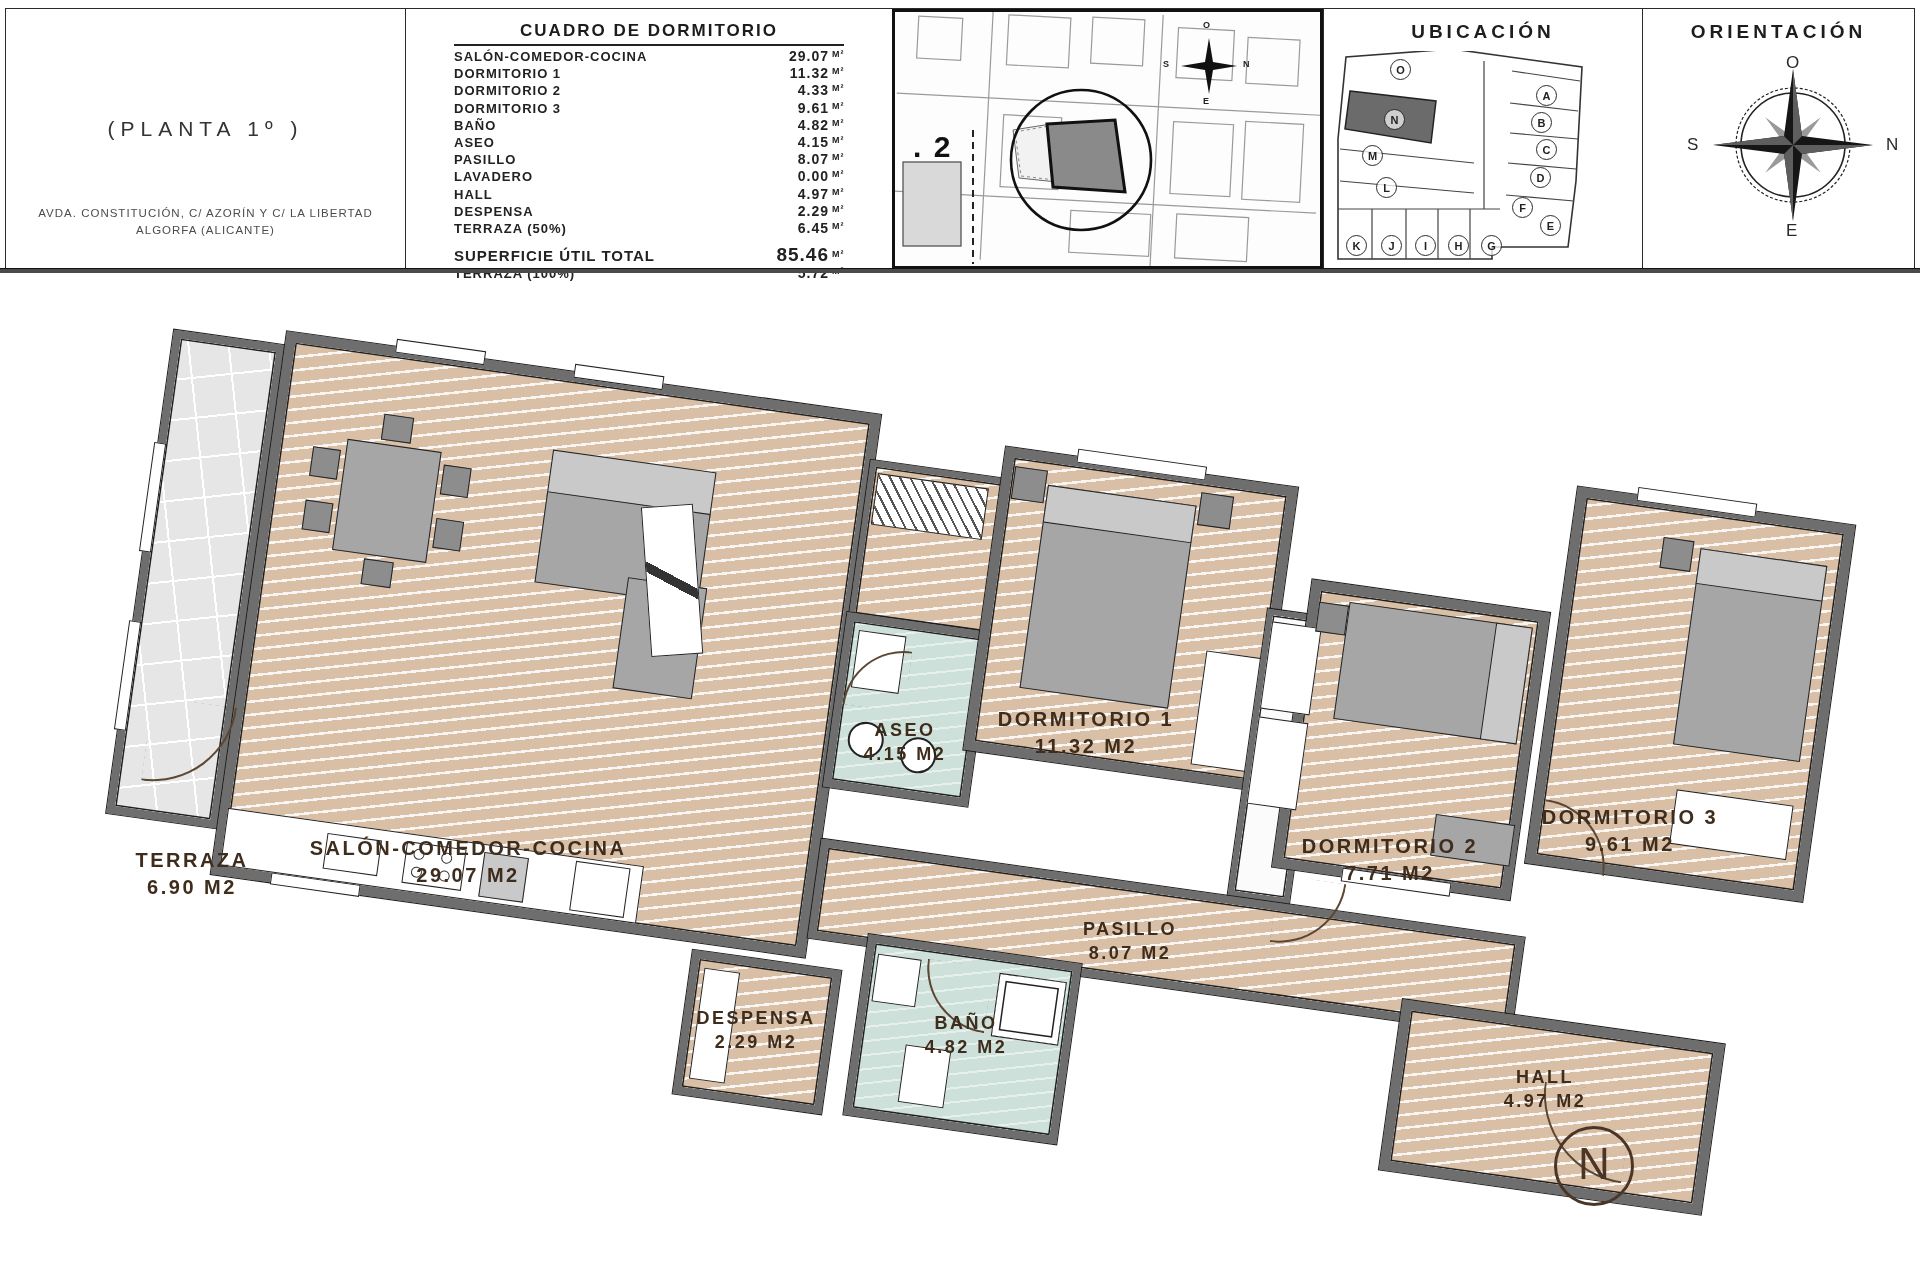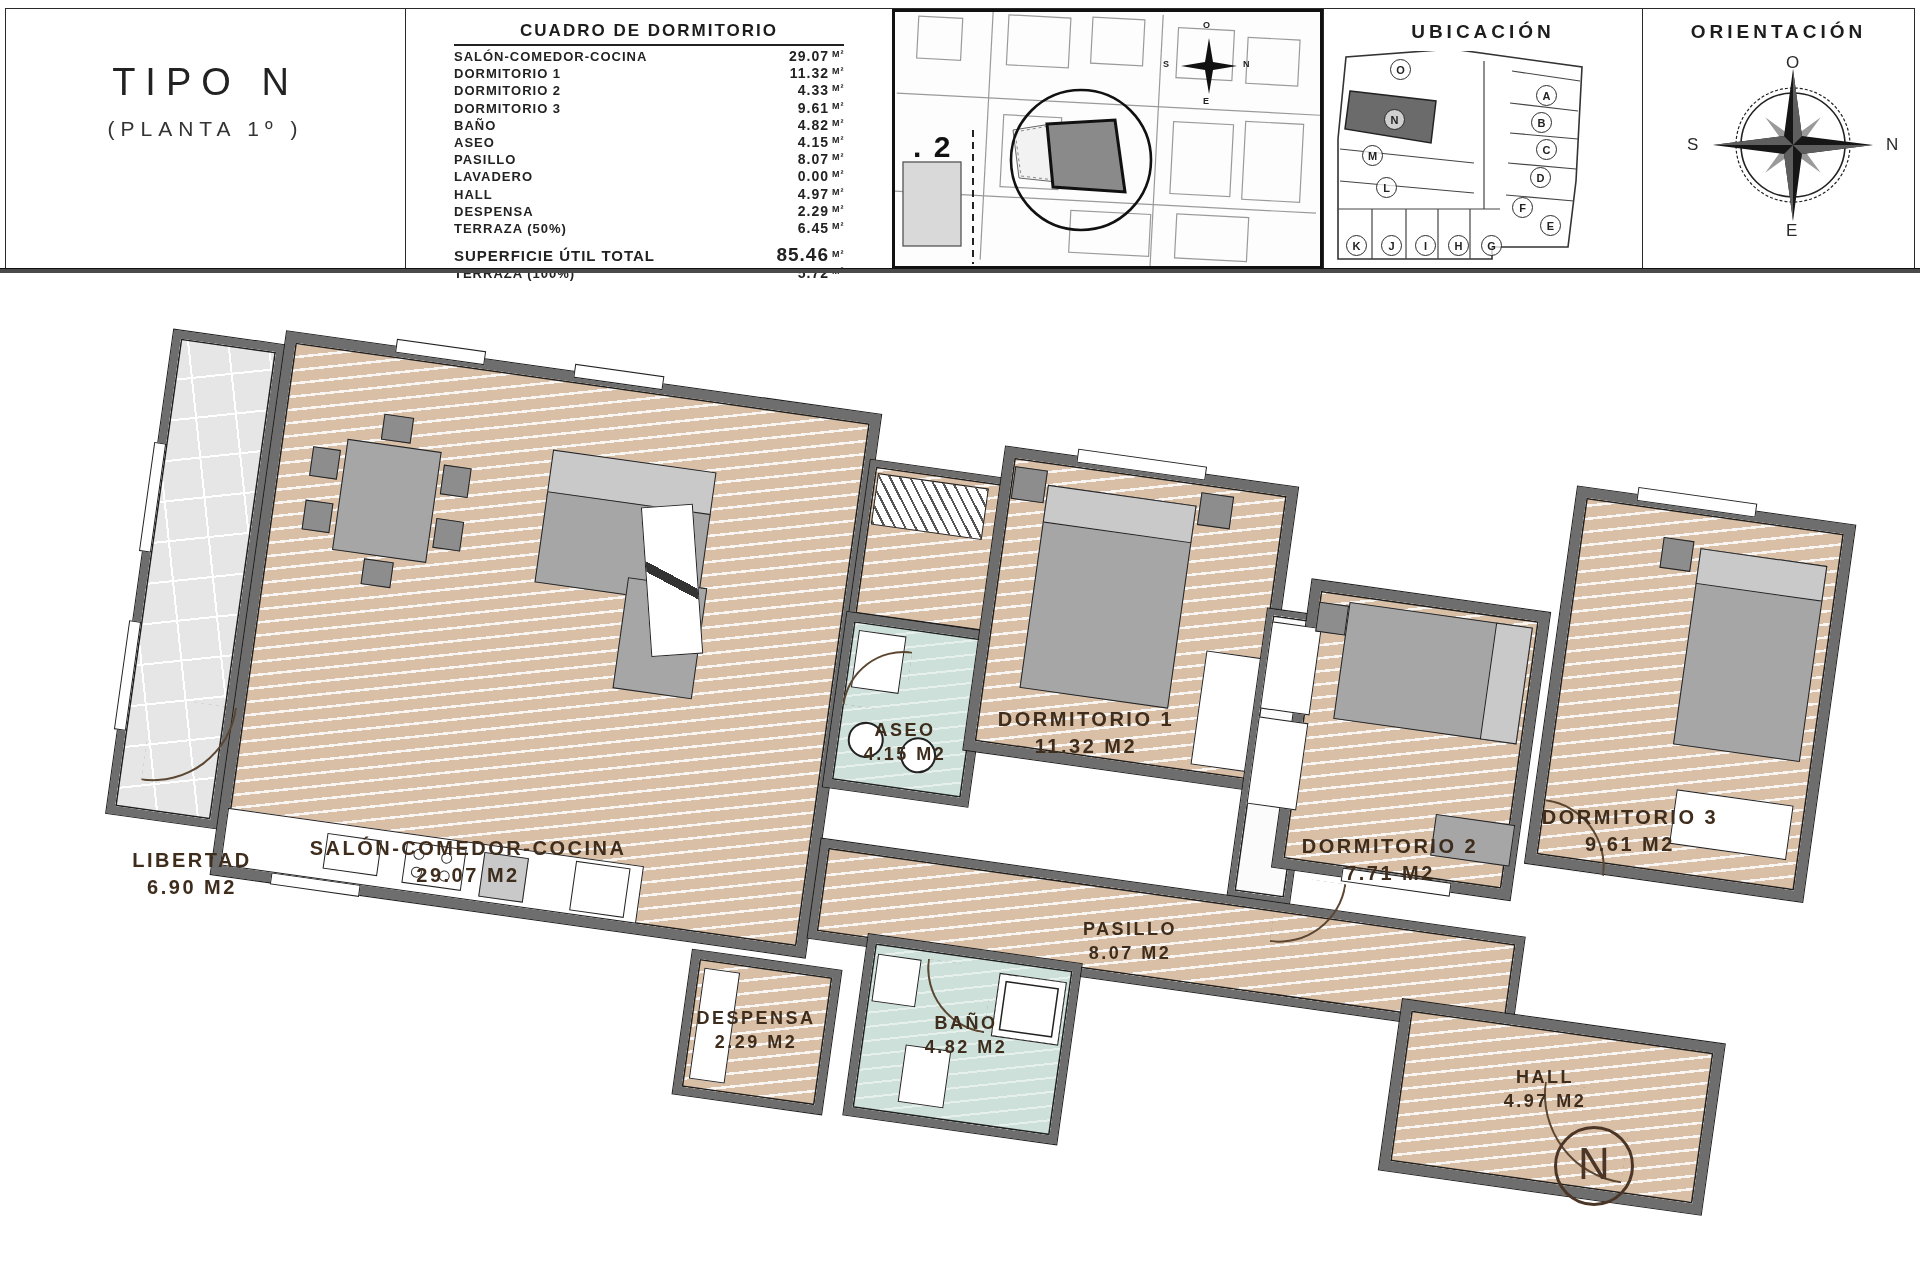--- a/index.html
+++ b/index.html
@@ -74,22 +74,25 @@
   .rl-big{font-size:20px;} .rl-mid{font-size:18px;}
   .n-marker{position:absolute;width:74px;height:74px;border:3px solid #4a3526;border-radius:50%;
             text-align:center;line-height:70px;font-size:44px;color:#4a3526;transform:translate(-50%,-50%);}
 </style>
 </head>
 <body>
 
 <div class="topbar">
 
   <div class="panel p1">
-    <div class="tipo-title">TIPO N</div>
     <div class="tipo-sub">(PLANTA 1º )</div>
+    <div class="addr">
+      <div>AVDA. CONSTITUCIÓN, C/ AZORÍN Y C/ LA LIBERTAD</div>
+      <div>ALGORFA (ALICANTE)</div>
+    </div>
   </div>
 
   <div class="panel p2">
     <div class="atitle">CUADRO DE DORMITORIO</div>
     <div class="arows">
       <div class="arow">
           <span class="aname">SALÓN-COMEDOR-COCINA</span>
           <span class="aval">29.07</span>
           <span class="aunit">M²</span>
         </div>
@@ -325,21 +328,21 @@
   <div class="arc" style="left:58px;top:392px;width:85px;height:85px;border-left:none;border-top:none;border-radius:0 0 100% 0;"></div>
   <div class="arc" style="left:742px;top:242px;width:62px;height:62px;border-right:none;border-bottom:none;border-radius:100% 0 0 0;"></div>
   <div class="arc" style="left:1198px;top:412px;width:68px;height:68px;border-left:none;border-top:none;border-radius:0 0 100% 0;"></div>
   <div class="arc" style="left:1452px;top:300px;width:68px;height:68px;border-left:none;border-bottom:none;border-radius:0 100% 0 0;"></div>
   <div class="arc" style="left:862px;top:544px;width:66px;height:66px;border-right:none;border-top:none;border-radius:0 0 0 100%;"></div>
   <div class="arc" style="left:1490px;top:580px;width:90px;height:90px;border-right:none;border-top:none;border-radius:0 0 0 100%;"></div>
 </div>
 
 <div>
   <div class="rlabel rl-big" style="left:192px;top:874px;">
-    <div>LIBERTAD</div>
+    <div>TERRAZA</div>
     <div>6.90 M2</div>
   </div>
   <div class="rlabel rl-big" style="left:468px;top:862px;">
     <div>SALÓN-COMEDOR-COCINA</div>
     <div>29.07 M2</div>
   </div>
   <div class="rlabel rl-mid" style="left:905px;top:742px;">
     <div>ASEO</div>
     <div>4.15 M2</div>
   </div>

